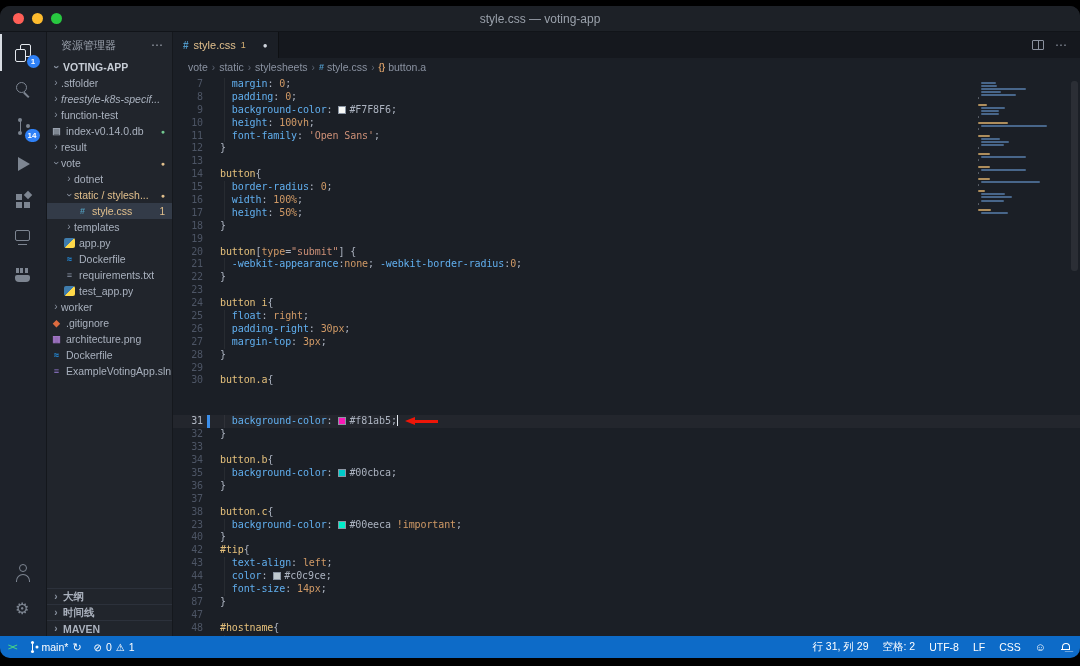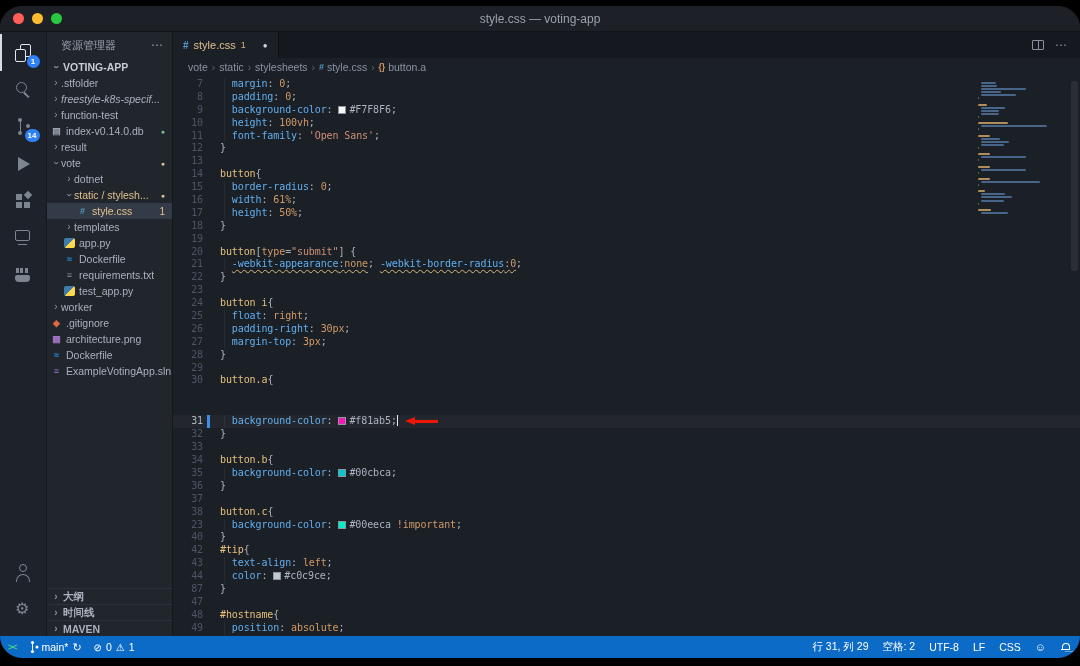--- a/index.html
+++ b/index.html
@@ -1,18 +1,18 @@
 <!DOCTYPE html>
 <html><head>
 <meta charset="utf-8">
 <style>
   html,body{margin:0;padding:0;width:1080px;height:666px;overflow:hidden;background:#000;
     font-family:"Liberation Sans",sans-serif;}
   *{box-sizing:border-box;}
-  #window{position:absolute;top:6px;left:0;right:0;bottom:8px;background:#1b1f26;border-radius:22px;
+  #window{position:absolute;top:6px;left:0;right:0;bottom:8px;background:#1b1f26;border-radius:10px;
     overflow:hidden;display:flex;flex-direction:column;}
   
   .titlebar{height:26px;background:#1d2127;border-bottom:1px solid #111419;display:flex;align-items:center;
     position:relative;flex:0 0 auto;}
   .lights{display:flex;gap:8px;padding-left:13px;z-index:2;}
   .light{width:11px;height:11px;border-radius:50%;display:inline-block;}
   .light.red{background:#ff5f57}.light.yellow{background:#febc2e}.light.green{background:#28c840}
   .title{position:absolute;left:0;right:0;text-align:center;font-size:12px;color:#9aa1ab;}
   .main{flex:1;display:flex;min-height:0;}
   
@@ -84,21 +84,21 @@
     font-size:10px;letter-spacing:-0.1px;}
   .code-line.current{background:rgba(255,255,255,.035);margin-top:28px;}
   .ln{flex:0 0 30px;text-align:right;color:#4d5565;}
   .code-line.current .ln{color:#b0b7c3;}
   .mk{flex:0 0 3px;margin-left:4px;}
   .code-line.mod .mk{background:#3b8eea;}
   .ct{margin-left:10px;white-space:pre;position:relative;color:#abb2bf;}
   .code-line.ind .ct::before{content:"";position:absolute;left:4px;top:0;bottom:0;width:1px;background:rgba(255,255,255,.055);}
   .tk-pr{color:#61afef}.tk-pn{color:#abb2bf}.tk-nu{color:#d19a66}.tk-kw{color:#d19a66}
   .tk-st{color:#ce9178}.tk-se{color:#e5c07b}.tk-hx{color:#abb2bf}.tk-at{color:#d19a66}.tk-im{color:#d19a66}
-  .w{text-decoration:underline;text-decoration-style:wavy;text-decoration-color:#d7ba7d;text-underline-offset:2px;}
+  .w{text-decoration-style:wavy;text-decoration-color:#d7ba7d;text-underline-offset:2px;}
   .swatch{display:inline-block;width:8px;height:8px;border:1px solid #8b95a3;margin:0 3px -1px 0;}
   .caret{display:inline-block;width:1.5px;height:11px;background:#e6ebf2;vertical-align:-2px;}
   .arrow{display:inline-flex;align-items:center;margin-left:7px;vertical-align:-1px;}
   .arrow .tip{width:0;height:0;border-top:4.5px solid transparent;border-bottom:4.5px solid transparent;border-right:10px solid #ee1608;}
   .arrow .tail{width:23px;height:3px;background:#ee1608;}
   .minimap{position:absolute;top:6px;right:16px;width:86px;}
   .mm-line{height:2px;margin-bottom:1.1px;border-radius:1px;}
   .sb-thumb{position:absolute;top:5px;right:2px;width:7px;height:190px;background:rgba(255,255,255,.07);border-radius:3px;cursor:pointer;}
   
   .statusbar{height:22px;background:#0d6bc8;display:flex;align-items:center;color:#fff;font-size:10.5px;
@@ -350,21 +350,21 @@
               <span class="ct"><span class="tk-se">button</span><span class="tk-pn">{</span></span>
             </div>
             <div class="code-line ind">
               <span class="ln">15</span>
               <span class="mk"></span>
               <span class="ct">  <span class="tk-pr">border-radius</span><span class="tk-pn">:</span> <span class="tk-nu">0</span><span class="tk-pn">;</span></span>
             </div>
             <div class="code-line ind">
               <span class="ln">16</span>
               <span class="mk"></span>
-              <span class="ct">  <span class="tk-pr">width</span><span class="tk-pn">:</span> <span class="tk-nu">61%</span><span class="tk-pn">;</span></span>
+              <span class="ct">  <span class="tk-pr">width</span><span class="tk-pn">:</span> <span class="tk-nu">100%</span><span class="tk-pn">;</span></span>
             </div>
             <div class="code-line ind">
               <span class="ln">17</span>
               <span class="mk"></span>
               <span class="ct">  <span class="tk-pr">height</span><span class="tk-pn">:</span> <span class="tk-nu">50%</span><span class="tk-pn">;</span></span>
             </div>
             <div class="code-line">
               <span class="ln">18</span>
               <span class="mk"></span>
               <span class="ct"><span class="tk-pn">}</span></span>
@@ -486,20 +486,25 @@
             </div>
             <div class="code-line ind">
               <span class="ln">43</span>
               <span class="mk"></span>
               <span class="ct">  <span class="tk-pr">text-align</span><span class="tk-pn">:</span> <span class="tk-kw">left</span><span class="tk-pn">;</span></span>
             </div>
             <div class="code-line ind">
               <span class="ln">44</span>
               <span class="mk"></span>
               <span class="ct">  <span class="tk-pr">color</span><span class="tk-pn">:</span> <span class="swatch" style="background: rgb(192, 201, 206);"></span><span class="tk-hx">#c0c9ce</span><span class="tk-pn">;</span></span>
+            </div>
+            <div class="code-line ind">
+              <span class="ln">45</span>
+              <span class="mk"></span>
+              <span class="ct">  <span class="tk-pr">font-size</span><span class="tk-pn">:</span> <span class="tk-nu">14px</span><span class="tk-pn">;</span></span>
             </div>
             <div class="code-line">
               <span class="ln">87</span>
               <span class="mk"></span>
               <span class="ct"><span class="tk-pn">}</span></span>
             </div>
             <div class="code-line">
               <span class="ln">47</span>
               <span class="mk"></span>
               <span class="ct"></span>

